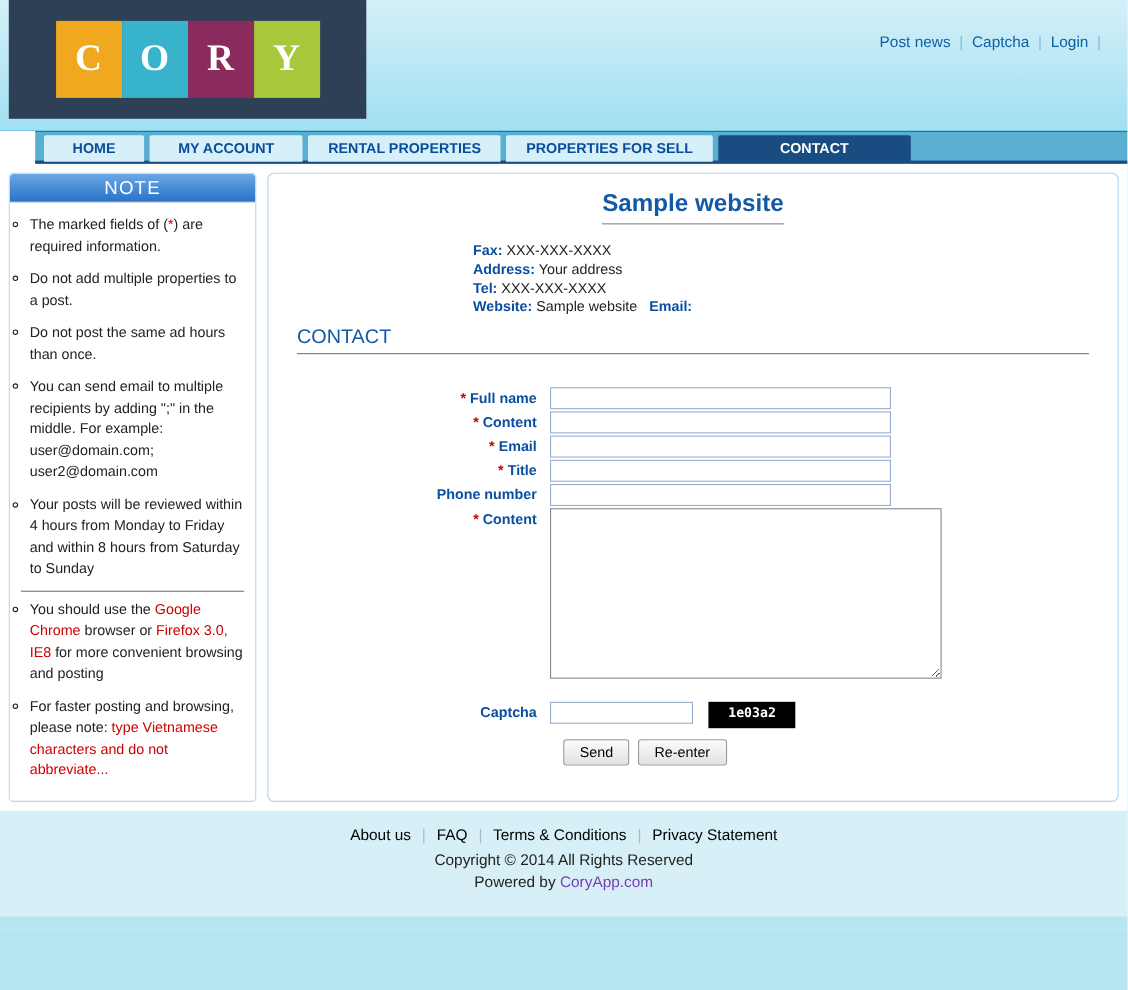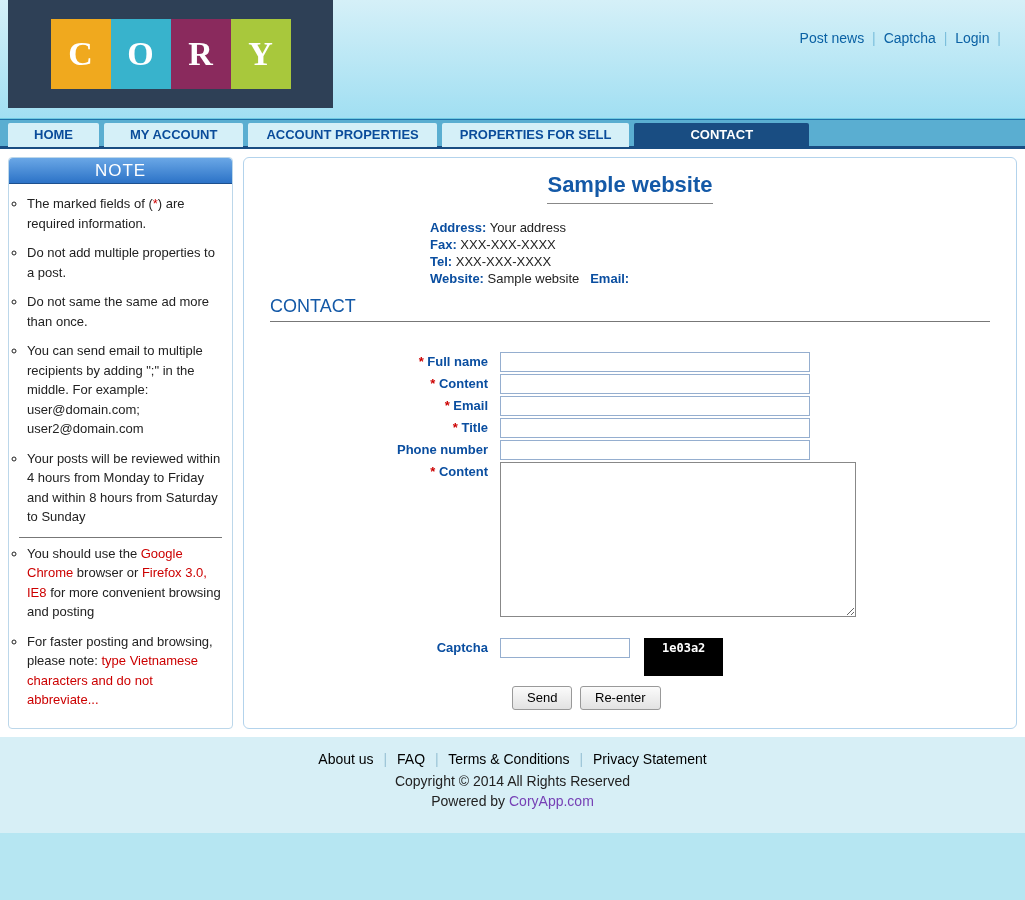--- a/index.html
+++ b/index.html
@@ -9,21 +9,21 @@
   .logo-wrap { position: absolute; left: 8px; top: 0; width: 325px; height: 108px; background: #2e4056; display:flex; align-items:center; justify-content:center; }
   .logo { position: relative; }
   .puzzle { display:flex; }
   .piece { width:60px; height:70px; display:flex; align-items:center; justify-content:center; font: 700 34px/1 Georgia, serif; color:#fff; position:relative; }
   .p1{background:#f0a91e;} .p2{background:#38b3cc;} .p3{background:#8a2a5d;} .p4{background:#a8c83c;}
   .re-label { position:absolute; top:6px; right:10px; color:#fff; font:700 16px/1 Arial; }
   .topnav { position:absolute; top:30px; right:20px; font-size:14px; color:#0a61a4; }
   .topnav a { color:#0a61a4; text-decoration:none; }
   .topnav span.sep { color:#7cbfdc; padding:0 4px; }
 
-  .navbar { background:#5aaed1; height:30px; border-top:1px solid #1f73a8; border-bottom:3px solid #194d82; display:flex; gap:5px; padding:3px 8px 0; }
+  .navbar { background:#5aaed1; height:30px; border-top:1px solid #1f73a8; border-bottom:3px solid #194d82; display:flex; gap:5px; padding:3px 8px 0;margin-left:32px; }
   .tab { flex: 0 0 auto; height:24px; line-height:24px; padding:0 18px; background:#d5f0f8; color:#0a4c9a; font-weight:700; font-size:13px; border-radius:2px 2px 0 0; cursor:pointer; }
   .tab.wide { padding:0 26px; }
   .tab.active { background:#194d82; color:#fff; padding:0 56px; }
 
   .body-area { background:#fff; padding:8px; display:flex; gap:10px; }
   .sidebar { width:225px; border:1px solid #bcd7ea; border-radius:4px; padding-bottom:8px; }
   .note-head { background: linear-gradient(#6aa7e6,#2c73c7); color:#fff; text-align:center; font-size:17px; letter-spacing:1px; height:26px; line-height:26px; border-bottom:1px solid #1d508e; border-radius:4px 4px 0 0; }
   .note-list { padding: 6px 8px 0 18px; list-style: circle; }
   .note-list li { margin:4px 0 10px 0; line-height:1.5; }
   .hr { border-top:1px solid #777; margin:4px 0 6px; }
@@ -34,21 +34,21 @@
   .info-block { margin-left:160px; margin-bottom:10px; }
   .info-row { margin:2px 0; font-size:13px; }
   .info-label { color:#0a4ea0; font-weight:700; }
   .contact-title { color:#1459a7; font-size:18px; border-bottom:1px solid #777; padding-bottom:4px; margin:6px 0 30px; }
 
   .form-row { display:flex; align-items:flex-start; margin:2px 0; }
   .form-label { width:230px; text-align:right; color:#0a4ea0; font-weight:700; font-size:13px; padding-right:12px; padding-top:2px; }
   .form-label .ast { color:#cc0000; font-weight:700; }
   .ti { width:310px; height:20px; border:1px solid #95aecf; font-size:12px; padding:1px 3px; }
   .ta { width:356px; height:155px; border:1px solid #888; resize:both; font:12px Arial; padding:2px; }
-  .captcha-img { display:inline-block; background:#000; color:#fff; font:700 12px/20px monospace; height:38px; padding:0 18px; margin-left:14px; }
+  .captcha-img { display:inline-block; background:#000; color:#fff; font:700 12px/20px monospace; height:24px; padding:0 18px; margin-left:14px; }
   .btn { height:24px; padding:0 14px; background:linear-gradient(#fbfbfb,#e2e2e2); border:1px solid #999; border-radius:3px; font:13px Arial; cursor:pointer; margin-right:4px; }
   .btn-row { margin-left:242px; margin-top:10px; }
 
   .footer { background:#d7eff6; padding:14px 0 24px; text-align:center; font-size:14px; }
   .footer .links a { color:#000; text-decoration:none; }
   .footer .links span.sep { color:#9ac3d6; padding:0 6px; }
   .footer .copy { margin-top:6px; }
   .footer .power { margin-top:4px; }
   .footer .power a { color:#7640b5; text-decoration:none; }
   .bottom-bar { height:12px; background:#b6e6f2; }
@@ -76,55 +76,55 @@
       <a href="#">Captcha</a>
       <span class="sep">|</span>
       <a href="#">Login</a>
       <span class="sep">|</span>
     </div>
   </div>
 
   <div class="navbar">
     <div class="tab wide">HOME</div>
     <div class="tab wide">MY ACCOUNT</div>
-    <div class="tab">ACCOUNT PROPERTIES</div>
+    <div class="tab">RENTAL PROPERTIES</div>
     <div class="tab">PROPERTIES FOR SELL</div>
     <div class="tab active">CONTACT</div>
   </div>
 
   <div class="body-area">
 
     <div class="sidebar">
       <div class="note-head">NOTE</div>
       <ul class="note-list">
         <li>
           <span>The marked fields of (</span><span class="red">*</span><span>) are required information.</span>
         </li>
         <li>Do not add multiple properties to a post.</li>
-        <li>Do not same the same ad more than once.</li>
+        <li>Do not post the same ad hours than once.</li>
         <li>You can send email to multiple recipients by adding ";" in the middle. For example: user@domain.com; user2@domain.com</li>
         <li>Your posts will be reviewed within 4 hours from Monday to Friday and within 8 hours from Saturday to Sunday</li>
       </ul>
       <div class="hr" style="margin-left:10px;margin-right:10px;"></div>
       <ul class="note-list" style="padding-top:0;">
         <li>
           <span>You should use the </span><span class="red">Google Chrome</span><span> browser or </span><span class="red">Firefox 3.0, IE8</span><span> for more convenient browsing and posting</span>
         </li>
         <li>
           <span>For faster posting and browsing, please note: </span><span class="red">type Vietnamese characters and do not abbreviate...</span>
         </li>
       </ul>
     </div>
 
     <div class="main">
       <div class="m-title">Sample website</div>
 
       <div class="info-block">
+        <div class="info-row"><span class="info-label">Fax:</span> <span>XXX-XXX-XXXX</span></div>
         <div class="info-row"><span class="info-label">Address:</span> <span>Your address</span></div>
-        <div class="info-row"><span class="info-label">Fax:</span> <span>XXX-XXX-XXXX</span></div>
         <div class="info-row"><span class="info-label">Tel:</span> <span>XXX-XXX-XXXX</span></div>
         <div class="info-row"><span class="info-label">Website:</span> <span>Sample website</span>&nbsp;&nbsp;&nbsp;<span class="info-label">Email:</span></div>
       </div>
 
       <div class="contact-title">CONTACT</div>
 
       <div class="form-row">
         <div class="form-label"><span class="ast">*</span> <span>Full name</span></div>
         <input class="ti" type="text" style="">
       </div>

